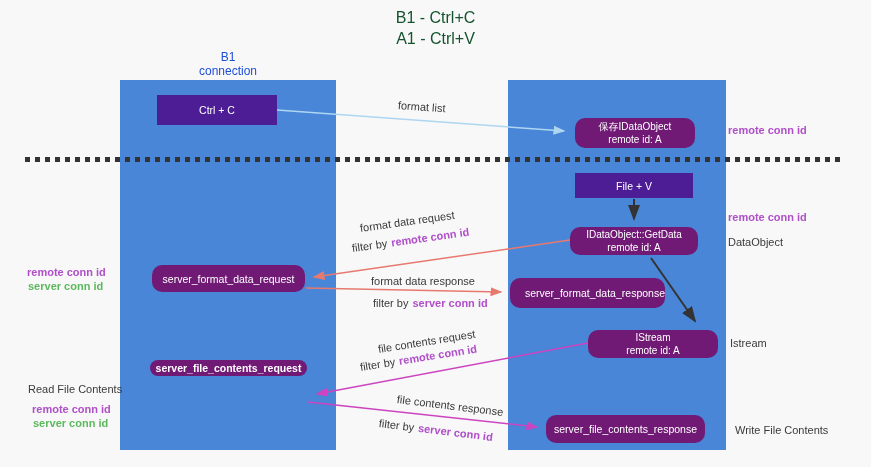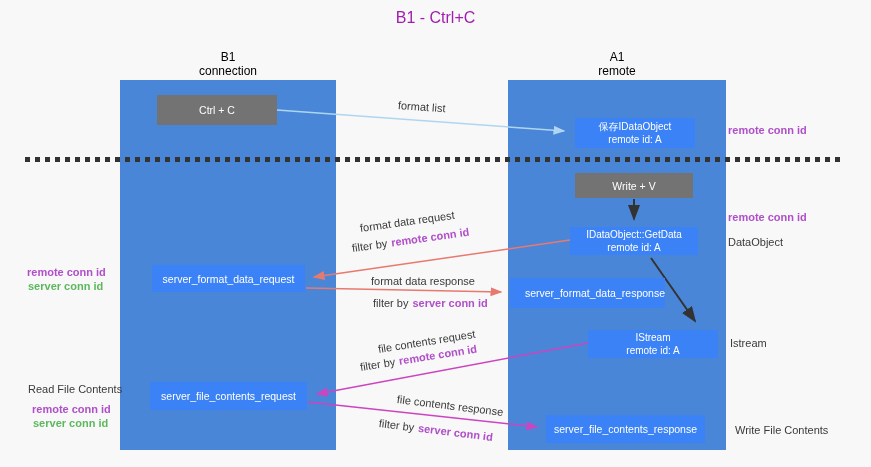--- a/index.html
+++ b/index.html
@@ -2,71 +2,68 @@
 <html><head>
 <meta charset="utf-8">
 <style>
   html,body { margin:0; padding:0; background:#f8f8f8; }
   .canvas {
     position:relative; width:871px; height:467px; background:#f8f8f8;
     font-family:"Liberation Sans", sans-serif; overflow:hidden;
   }
   .title {
     position:absolute; top:7px; left:0; width:100%;
-    text-align:center; font-size:16px; line-height:21px; color:#a21caf;
+    text-align:center; font-size:16px; line-height:21px; color:#14532d;
   }
   .lane { position:absolute; top:80px; height:370px; background:#4a86d8; }
   .lane-left  { left:120px; width:216px; }
   .lane-right { left:508px; width:218px; }
   .lane-header {
     position:absolute; top:50px; text-align:center;
-    font-size:12px; line-height:14px; color:#000000;
+    font-size:12px; line-height:14px; color:#1d4ed8;
   }
   .hdr-left  { left:120px; width:216px; }
   .hdr-right { left:508px; width:218px; }
   .dashline {
     position:absolute; left:25px; top:157px; width:820px; height:5px;
     background:repeating-linear-gradient(90deg,#333 0 5px,transparent 5px 10px);
   }
   .box {
     position:absolute; display:flex; flex-direction:column;
     align-items:center; justify-content:center;
     color:#fff; text-align:center; white-space:nowrap;
   }
-  .green  { background:#737373; }
-  .orange { background:#3b82f6; }
+  .green  { background:#4c1d95; }
+  .orange { background:#701a75;border-radius:10px; }
   .box .single { font-size:10.5px; }
   .box .l { font-size:10px; line-height:13px; }
   .slabel { position:absolute; font-size:11px; white-space:nowrap; }
   .purple   { color:#b04fc9; font-weight:bold; }
   .greenlbl { color:#5cb85c; font-weight:bold; }
   .dark     { color:#3a3a3a; }
   .alabel {
     position:absolute; font-size:11px; color:#3a3a3a; white-space:nowrap;
     transform-origin:left center;
   }
   .alabel .sp { margin-right:4px; }
   svg.arrows { position:absolute; left:0; top:0; pointer-events:none; }
 </style>
 </head>
 <body>
 
 <div class="canvas">
 
   <div class="title">
     <div>B1 - Ctrl+C</div>
+    <div>A1 - Ctrl+V</div>
   </div>
 
   <div class="lane-header hdr-left">
     <div>B1</div>
     <div>connection</div>
-  </div>
-  <div class="lane-header hdr-right">
-    <div>A1</div>
-    <div>remote</div>
   </div>
 
   <div class="lane lane-left"></div>
   <div class="lane lane-right"></div>
 
   <div class="dashline"></div>
 
   <svg class="arrows" width="871" height="467">
     <defs>
       <marker id="mBlue" markerWidth="9" markerHeight="8" refX="7" refY="3" orient="auto">
@@ -94,42 +91,42 @@
   <div class="box green" style="left:157px; top:95px; width:120px; height:30px;">
     <div class="single">Ctrl + C</div>
   </div>
 
   <div class="box orange" style="left:575px; top:118px; width:120px; height:30px;">
     <div class="l">保存IDataObject</div>
     <div class="l">remote id: A</div>
   </div>
 
   <div class="box green" style="left:575px; top:173px; width:118px; height:25px;">
-    <div class="single">Write + V</div>
+    <div class="single">File + V</div>
   </div>
 
   <div class="box orange" style="left:570px; top:227px; width:128px; height:28px;">
     <div class="l">IDataObject::GetData</div>
     <div class="l">remote id: A</div>
   </div>
 
   <div class="box orange" style="left:152px; top:265px; width:153px; height:27px;">
     <div class="single">server_format_data_request</div>
   </div>
 
   <div class="box orange" style="left:510px; top:278px; width:155px; height:30px;align-items:flex-end;">
     <div class="single">server_format_data_response</div>
   </div>
 
   <div class="box orange" style="left:588px; top:330px; width:130px; height:28px;">
     <div class="l">IStream</div>
     <div class="l">remote id: A</div>
   </div>
 
-  <div class="box orange" style="left:150px; top:382px; width:157px; height:28px;">
+  <div class="box orange" style="left:150px; top:360px; width:157px; height:16px;font-weight:bold;">
     <div class="single">server_file_contents_request</div>
   </div>
 
   <div class="box orange" style="left:546px; top:415px; width:159px; height:28px;">
     <div class="single">server_file_contents_response</div>
   </div>
 
   <div class="slabel purple" style="left:728px; top:124px;">remote conn id</div>
   <div class="slabel purple" style="left:728px; top:211px;">remote conn id</div>
   <div class="slabel dark" style="left:728px; top:236px;">DataObject</div>

